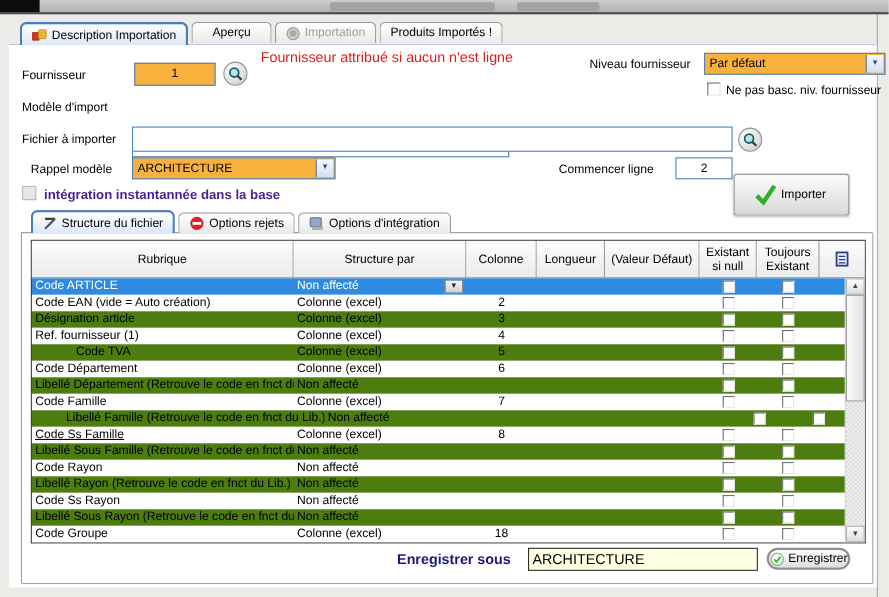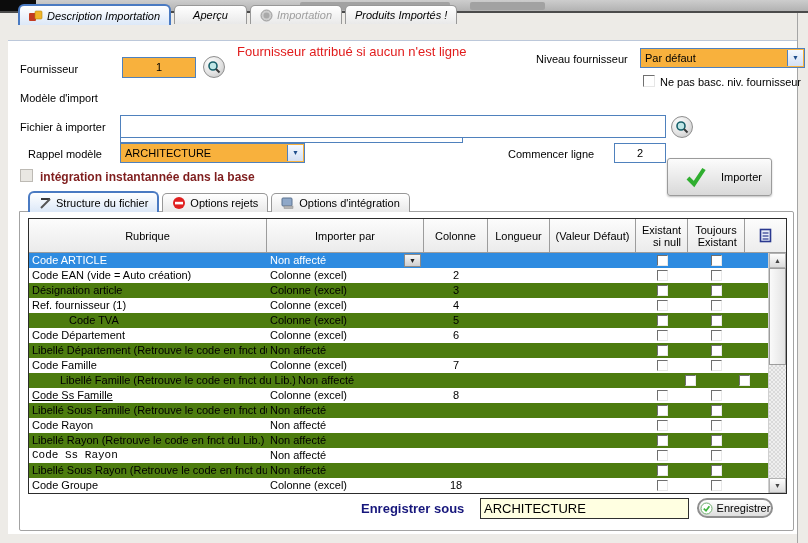--- a/index.html
+++ b/index.html
@@ -7,47 +7,47 @@
   body{position:relative;background:#edebe7;font-family:"Liberation Sans","DejaVu Sans",sans-serif;font-size:11px;color:#000;}
 
   
   .titlebar{position:absolute;left:0;top:0;width:808px;height:13px;background:linear-gradient(#cdcdcd,#b2b2b2);border-bottom:2px solid #4b4b4b;}
   .titlebar .blackblock{position:absolute;left:0;top:0;width:36px;height:11px;background:#0c0c0c;}
   .titlebar .ghost{position:absolute;top:2px;height:8px;background:#a2a2a2;border-radius:2px;}
   .win-right-border{position:absolute;left:797px;top:13px;bottom:0;width:1px;background:#a5a5a5;}
   .content{position:absolute;left:8px;top:40px;width:789px;height:494px;background:#fff;border-top:1px solid #bcc8da;}
 
   
-  .tabs{position:absolute;left:18px;top:4px;height:21px;display:flex;align-items:center;z-index:3;font-style:italic;}
+  .tabs{position:absolute;left:18px;top:20px;height:21px;display:flex;align-items:flex-start;z-index:3;}
   .tab{display:inline-flex;align-items:center;gap:4px;height:19px;padding:0 9px;margin-right:3px;background:linear-gradient(#ffffff,#e9e9e9);border:1px solid #989898;border-bottom:none;border-radius:5px 5px 0 0;font-size:11px;cursor:default;}
   .tab.active{height:21px;background:linear-gradient(#ffffff,#dce8f8);border:2px solid #4a7ac2;border-bottom:none;border-radius:6px 6px 0 0;}
   .tab.disabled{color:#9e9e9e;}
 
   .notice{position:absolute;left:237px;top:44px;color:#e11c1c;font-size:13px;}
 
   
   .lbl{position:absolute;font-size:11px;white-space:nowrap;}
   .field{position:absolute;border:1px solid #4f81bd;background:#fff;font-size:11px;line-height:18px;padding:0 4px;overflow:hidden;white-space:nowrap;}
   .orange{background:#f8b13d;}
   .center{text-align:center;}
   .combo-arrow{position:absolute;top:1px;right:1px;bottom:1px;width:16px;background:linear-gradient(#f5f9ff,#d4e0f3);border-left:1px solid #4f81bd;display:flex;align-items:center;justify-content:center;color:#1f4e8c;font-size:7px;}
   .searchbtn{position:absolute;width:22px;height:22px;border-radius:50%;border:1px solid #8f8f8f;background:radial-gradient(circle at 35% 30%,#ffffff 0%,#e2e2e2 55%,#bfbfbf 100%);display:flex;align-items:center;justify-content:center;cursor:pointer;}
   .checkbox{position:absolute;width:12px;height:12px;background:#fff;border:1px solid;border-color:#707070 #e6e6e6 #e6e6e6 #707070;}
   .checkbox.dim{background:#e9e7e2;border-color:#bdbab4;}
-  .blue-label{position:absolute;color:#7f1d1d;font-weight:bold;font-size:12px;text-align:center;}
-  .importer-btn{position:absolute;left:667px;top:158px;width:105px;height:38px;background:linear-gradient(#fcfcfc,#d9d9d9);border:1px solid #9b9b9b;border-radius:3px;box-shadow:0 1px 2px rgba(0,0,0,.25);display:flex;align-items:center;gap:13px;padding-left:16px;font-size:11px;cursor:pointer;}
+  .blue-label{position:absolute;color:#4c1d95;font-weight:bold;font-size:12px;text-align:center;}
+  .importer-btn{position:absolute;left:667px;top:158px;width:105px;height:38px;background:linear-gradient(#fcfcfc,#d9d9d9);border:1px solid #9b9b9b;border-radius:3px;box-shadow:0 1px 2px rgba(0,0,0,.25);display:flex;align-items:center;gap:2px;padding-left:16px;font-size:11px;cursor:pointer;}
 
   
   .subtabs{position:absolute;left:28px;top:190px;height:22px;display:flex;align-items:flex-end;z-index:3;}
   .panel{position:absolute;left:19px;top:211px;width:775px;height:320px;border:1px solid #a3a3a3;background:#fff;border-radius:0 2px 2px 2px;}
 
   
   .grid{position:absolute;left:28px;top:218px;width:759px;height:276px;border:1px solid #2c2c2c;background:#fff;}
   .grid-header{display:flex;height:34px;background:linear-gradient(#fcfcfc,#ececec);}
-  .hcell{height:34px;display:flex;align-items:center;justify-content:center;text-align:right;white-space:pre-line;line-height:12px;font-size:11px;background:linear-gradient(#fcfcfc,#ebebeb);border-right:1px solid #9c9c9c;border-bottom:1px solid #9c9c9c;flex:none;}
+  .hcell{height:34px;display:flex;align-items:center;justify-content:center;text-align:center;white-space:pre-line;line-height:12px;font-size:11px;background:linear-gradient(#fcfcfc,#ebebeb);border-right:1px solid #9c9c9c;border-bottom:1px solid #9c9c9c;flex:none;}
   .hcell-icon{flex:1;display:flex;align-items:center;justify-content:center;border-bottom:1px solid #9c9c9c;}
   .grid-rows{position:relative;width:740px;}
   .grid-row{display:flex;height:15px;line-height:15px;font-size:11px;white-space:nowrap;background:#fff;}
   .grid-row.alt{background:#4d7c0f;}
   .grid-row.selected{background:#2e8be0;color:#fff;}
   .cell{overflow:hidden;padding:0 3px;flex:none;}
   .cell.num{text-align:center;padding:0;}
   .cbcell{display:flex;align-items:center;justify-content:center;flex:none;}
   .cb{width:11px;height:11px;background:#fff;border:1px solid;border-color:#6f6f6f #e8e8e8 #e8e8e8 #6f6f6f;display:inline-block;}
   .dd-btn{position:absolute;right:3px;top:1px;width:17px;height:13px;background:linear-gradient(#f6f6f6,#cfcfcf);border:1px solid #8a8a8a;color:#222;font-size:7px;display:flex;align-items:center;justify-content:center;}
@@ -190,21 +190,21 @@
         </svg>
     </span>
     <span>Options d'intégration</span>
   </div>
 </div>
 
 <div class="panel"></div>
 
 <div class="grid">
   <div class="grid-header">
-    <div style="display:contents;" id="hdr-cells"><div class="hcell" style="width: 238px;">Rubrique</div><div class="hcell" style="width: 157px;">Importer par</div><div class="hcell" style="width: 64px;">Colonne</div><div class="hcell" style="width: 62px;">Longueur</div><div class="hcell" style="width: 86px;">(Valeur Défaut)</div><div class="hcell" style="width: 52px;">Existant
+    <div style="display:contents;" id="hdr-cells"><div class="hcell" style="width: 238px;">Rubrique</div><div class="hcell" style="width: 157px;">Structure par</div><div class="hcell" style="width: 64px;">Colonne</div><div class="hcell" style="width: 62px;">Longueur</div><div class="hcell" style="width: 86px;">(Valeur Défaut)</div><div class="hcell" style="width: 52px;">Existant
 si null</div><div class="hcell" style="width: 57px;">Toujours
 Existant</div></div>
     <div class="hcell-icon">
       <span class="icon">
         <svg width="15" height="15">
             <rect x="2.5" y="1.5" width="10" height="12" fill="#e8eef8" stroke="#2b3990" stroke-width="1.6"></rect>
             <line x1="4.5" y1="5" x2="10.5" y2="5" stroke="#2b3990" stroke-width="1.2"></line>
             <line x1="4.5" y1="8" x2="10.5" y2="8" stroke="#2b3990" stroke-width="1.2"></line>
             <line x1="4.5" y1="11" x2="10.5" y2="11" stroke="#2b3990" stroke-width="1.2"></line>
           </svg>
@@ -375,21 +375,21 @@
         <div class="cell" style="width: 62px;"></div>
         <div class="cell" style="width: 86px;"></div>
         <div class="cbcell" style="width: 52px;">
           <span class="cb"></span>
         </div>
         <div class="cbcell" style="width: 57px;">
           <span class="cb"></span>
         </div>
       </div>
       <div class="grid-row">
-        <div class="cell" style="width: 238px; font-family: Liberation Mono, monospace;">Code Ss Rayon</div>
+        <div class="cell" style="width: 238px;">Code Ss Rayon</div>
         <div class="cell mode-cell" style="width: 157px;">Non affecté</div>
         <div class="cell num" style="width: 64px;"></div>
         <div class="cell" style="width: 62px;"></div>
         <div class="cell" style="width: 86px;"></div>
         <div class="cbcell" style="width: 52px;">
           <span class="cb"></span>
         </div>
         <div class="cbcell" style="width: 57px;">
           <span class="cb"></span>
         </div>

